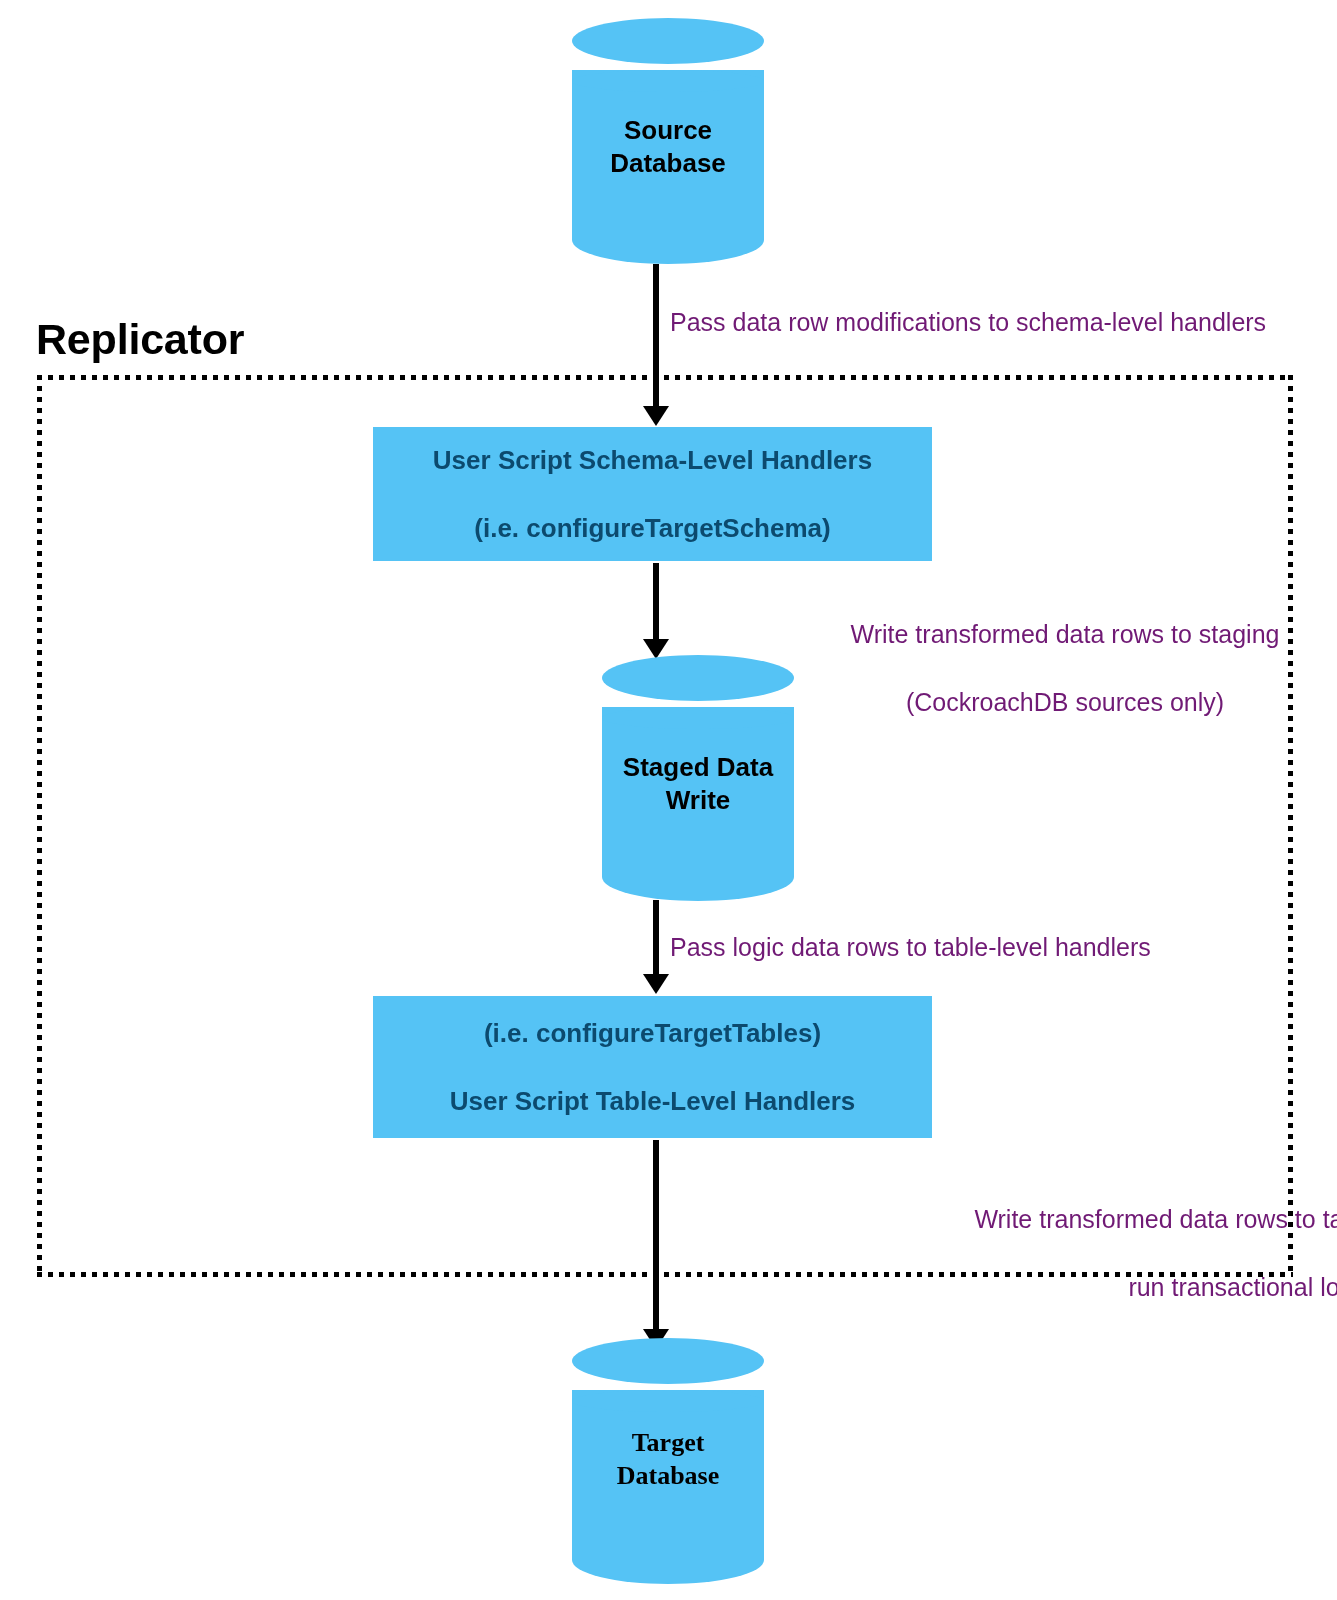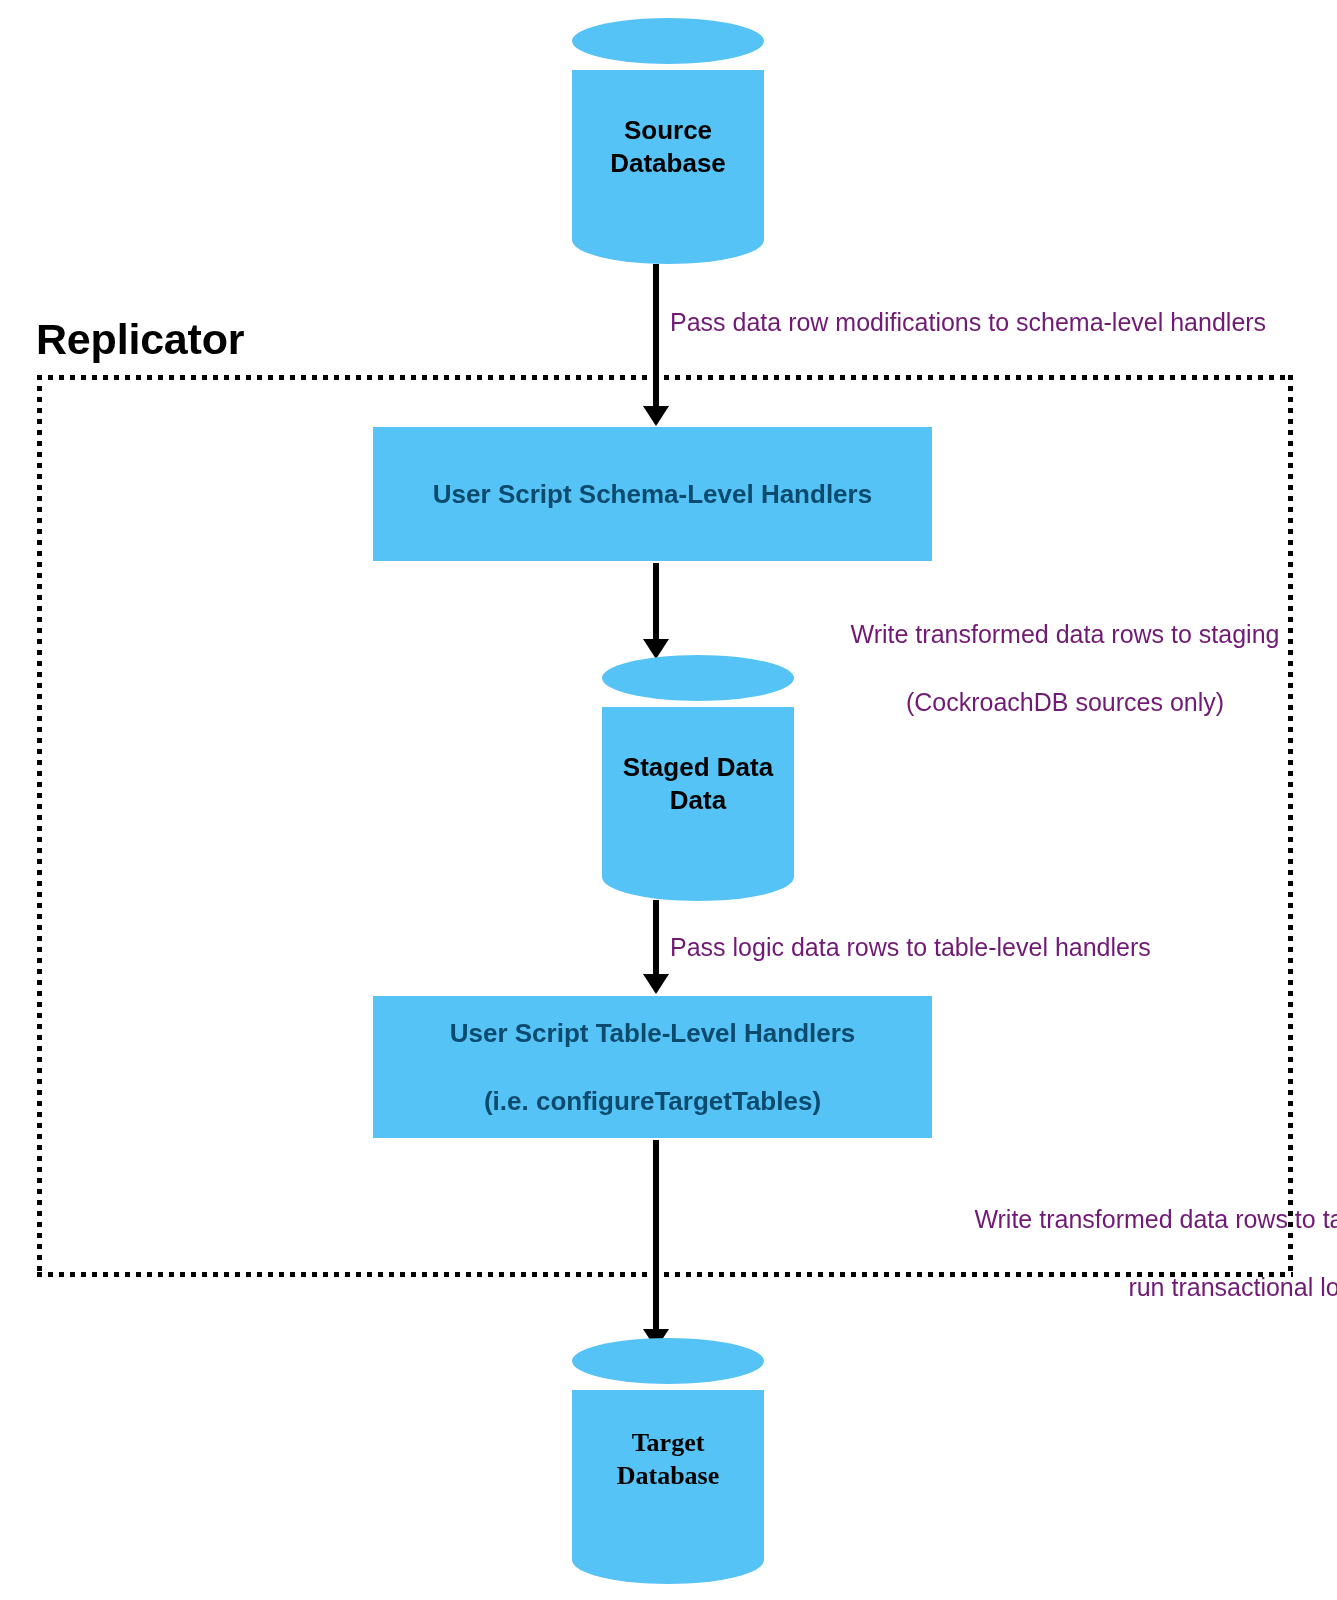--- a/index.html
+++ b/index.html
@@ -174,49 +174,50 @@
   </div>
 
   <div class="arrow" style="left:653px; top:264px; height:143px;">
     <div class="head"></div>
   </div>
   <div class="edge-label left" style="left:670px; top:305px; width:640px;">Pass data row modifications to schema-level handlers</div>
 
   <div class="proc-box" style="left:373px; top:427px; width:559px; height:134px;">
     <div class="proc-text">
       <div>User Script Schema-Level Handlers</div>
+      <div>(i.e. configureTargetSchema)</div>
     </div>
   </div>
 
   <div class="arrow" style="left:653px; top:563px; height:77px;">
     <div class="head"></div>
   </div>
   <div class="edge-label center" style="left:670px; top:583px; width:790px;">
     <div>Write transformed data rows to staging</div>
     <div>(CockroachDB sources only)</div>
   </div>
 
   <div class="cyl" style="left:572px; top:655px; height:246px;margin-left:30px;">
     <div class="cyl-top"></div>
     <div class="cyl-body" style="height:194px;"></div>
     <div class="cyl-label" style="top:96px;">
       <div>Staged Data</div>
-      <div>Data</div>
+      <div>Write</div>
     </div>
   </div>
 
   <div class="arrow" style="left:653px; top:900px; height:75px;">
     <div class="head"></div>
   </div>
   <div class="edge-label left" style="left:670px; top:930px; width:640px;">Pass logic data rows to table-level handlers</div>
 
   <div class="proc-box" style="left:373px; top:996px; width:559px; height:142px;">
     <div class="proc-text">
+      <div>(i.e. configureTargetTables)</div>
       <div>User Script Table-Level Handlers</div>
-      <div>(i.e. configureTargetTables)</div>
     </div>
   </div>
 
   <div class="arrow" style="left:653px; top:1140px; height:190px;">
     <div class="head"></div>
   </div>
   <div class="edge-label center" style="left:670px; top:1168px; width:1160px;">
     <div>Write transformed data rows to target database or</div>
     <div>run transactional logic</div>
   </div>

